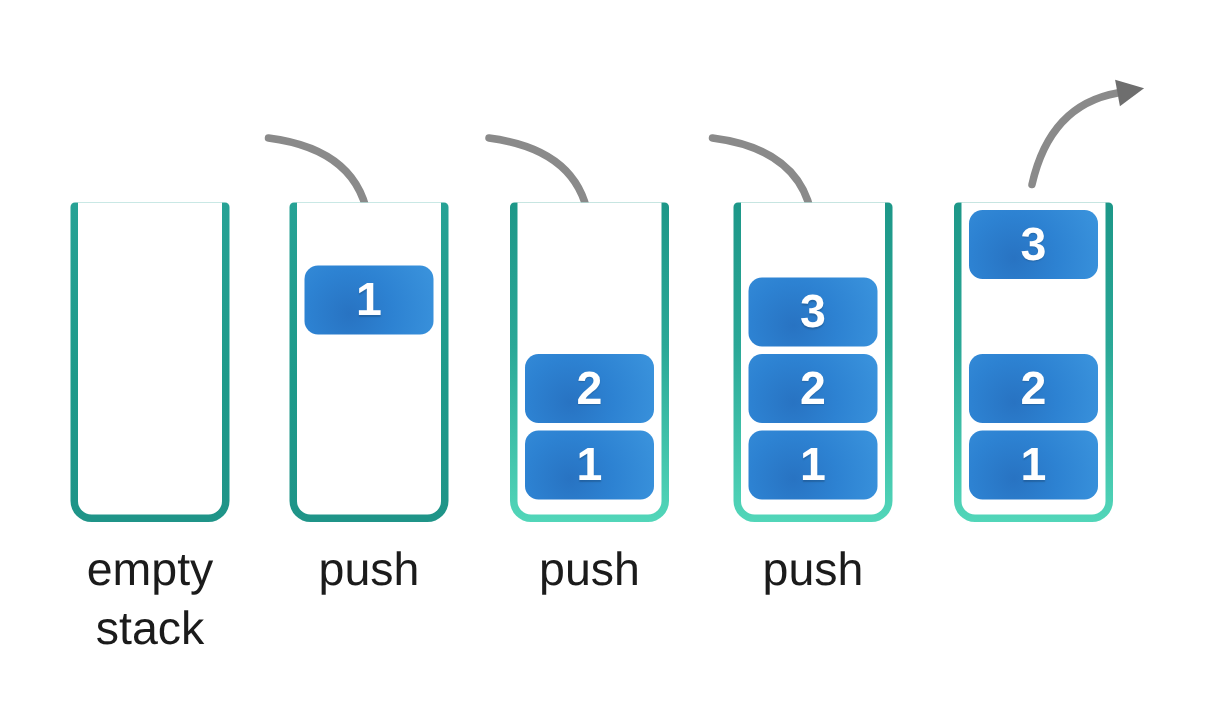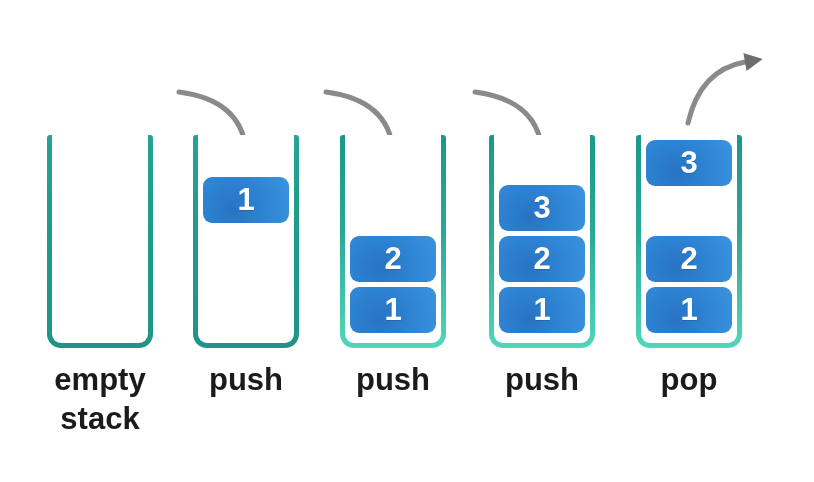--- a/index.html
+++ b/index.html
@@ -36,21 +36,21 @@
   .pos-rim  { top:5px;   }
   .pos-fall { top:42px;  }
   .pos-row3 { top:50px;  }
   .pos-row2 { top:101px; }
   .pos-row1 { top:152px; }
 
   
   .lbl {
     position:absolute; top:225px; left:-17px; width:140px;
     text-align:center; color:#1b1b1b;
-    font-size:31px; font-weight:bold; line-height:39px;
+    font-size:31px; font-weight:normal; line-height:39px;
   }
 
   
   .arrow-push { position:absolute; left:-20px; top:-50px; width:95px; height:95px; }
   .arrow-pop  { position:absolute; left:29px;  top:-100px; width:140px; height:105px; }
   svg { display:block; overflow:visible; }
 </style>
 </head>
 <body>
 
@@ -114,16 +114,15 @@
         <path d="M23,88 Q35,35 80,27" fill="none" stroke="#8a8a8a" stroke-width="5" stroke-linecap="round"></path>
         <polygon points="81.6,35.9 78.4,18.1 97.7,23.9" fill="#6e6e6e"></polygon>
       </svg>
     </div>
     <div class="stack grad-mint">
       <div class="stack-inner"></div>
     </div>
     <div class="blk pos-rim">3</div>
     <div class="blk pos-row2">2</div>
     <div class="blk pos-row1">1</div>
-    <div class="lbl">pop</div>
   </div>
 
 </div>
 
 </body></html>

